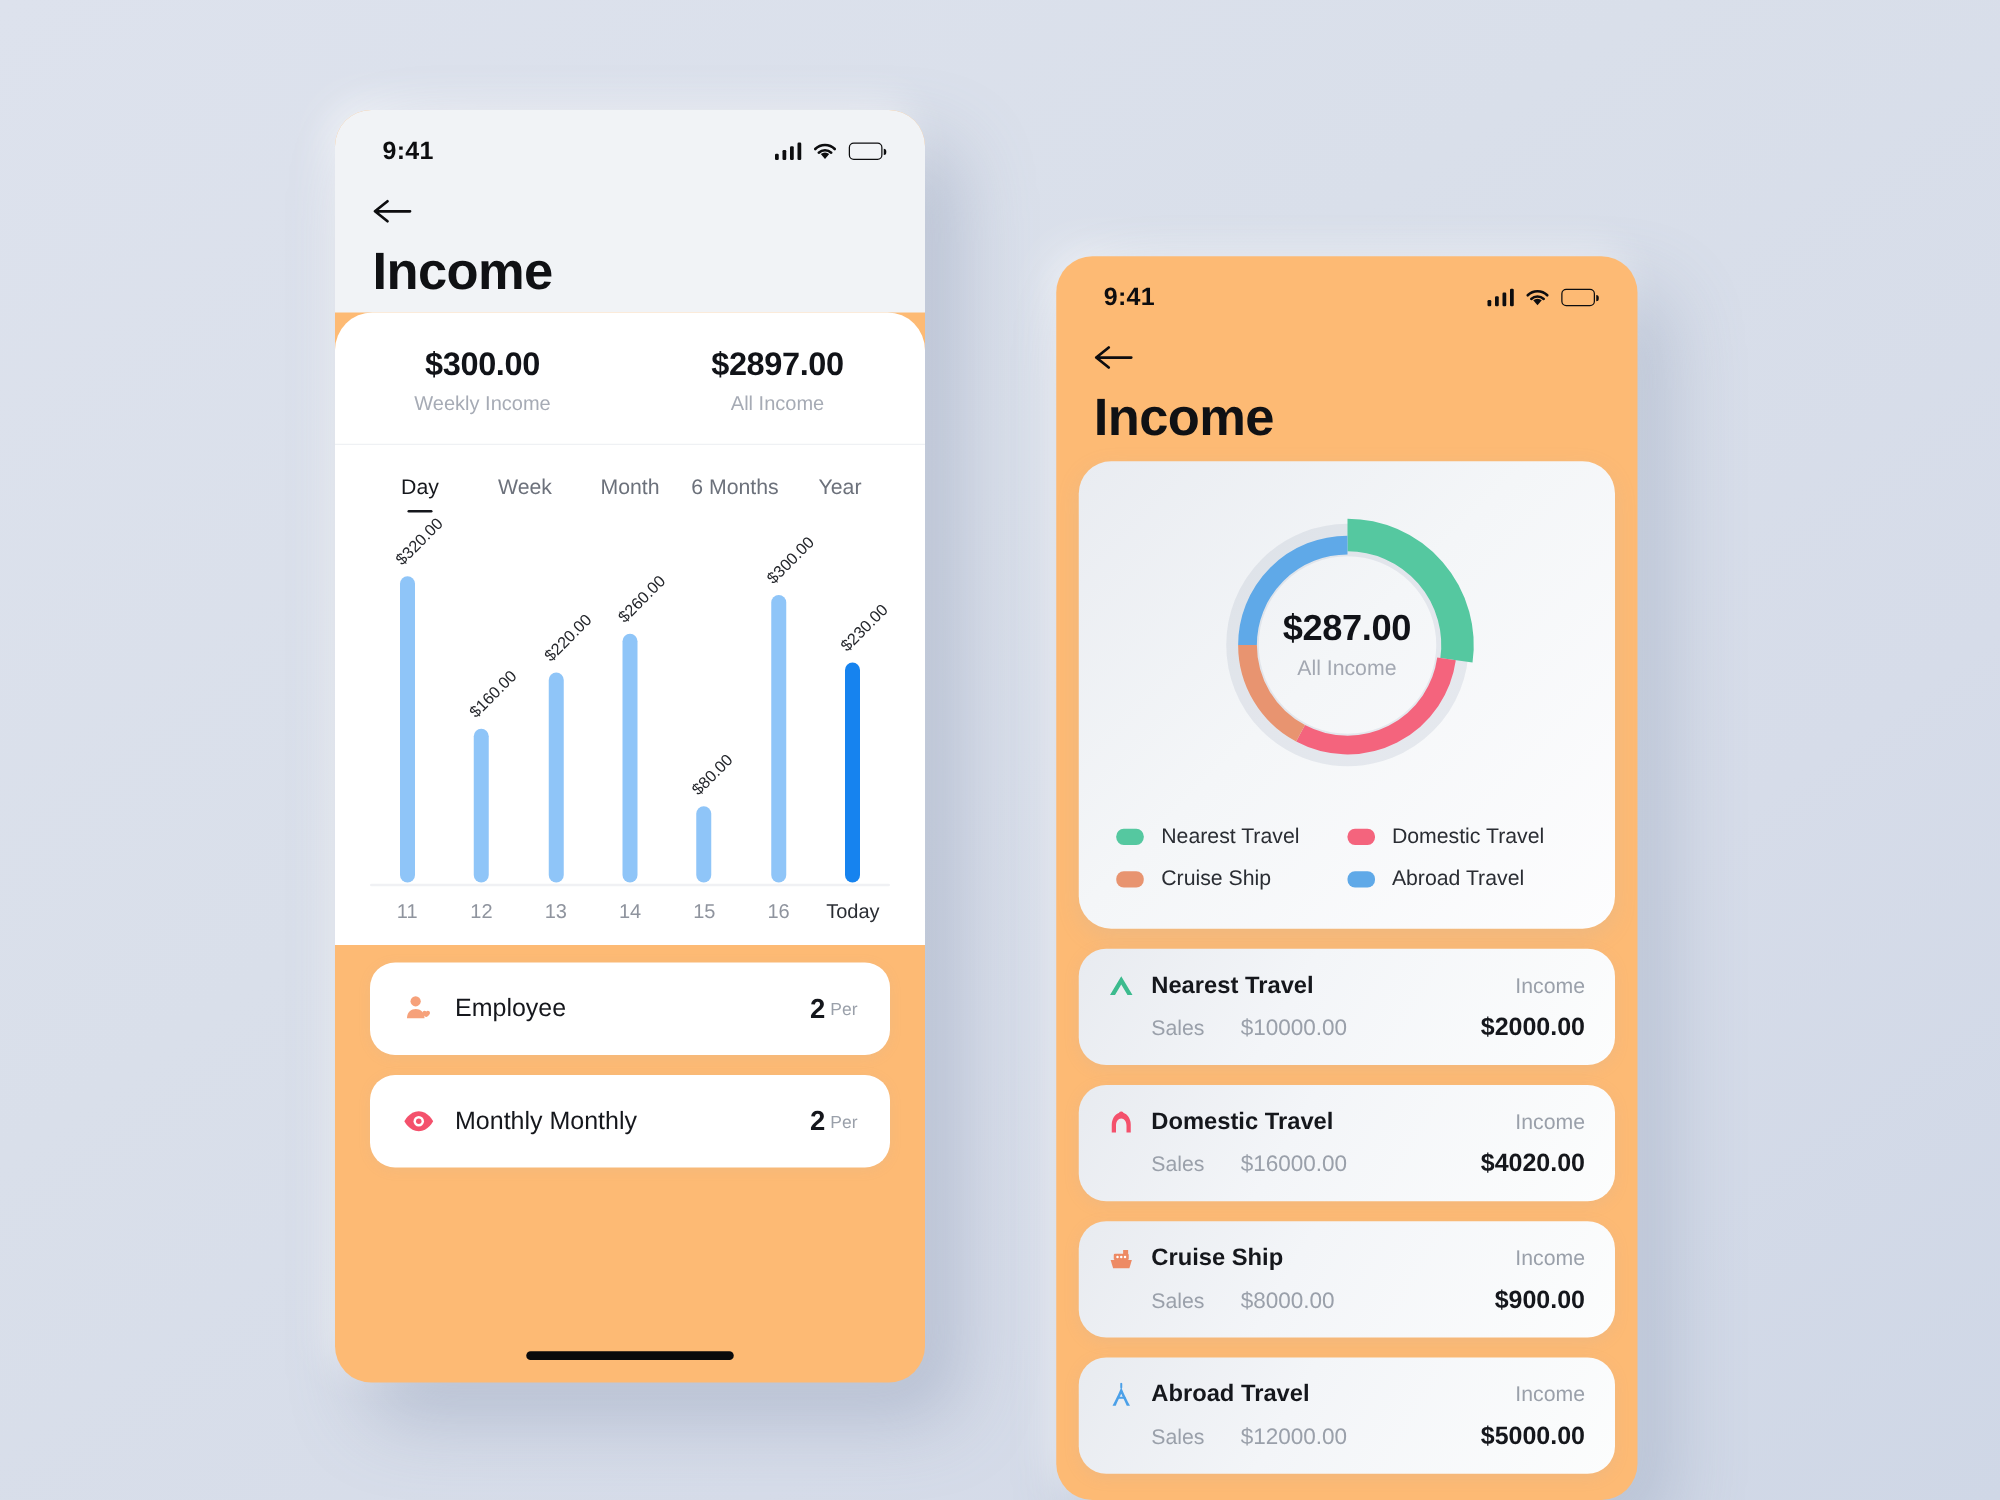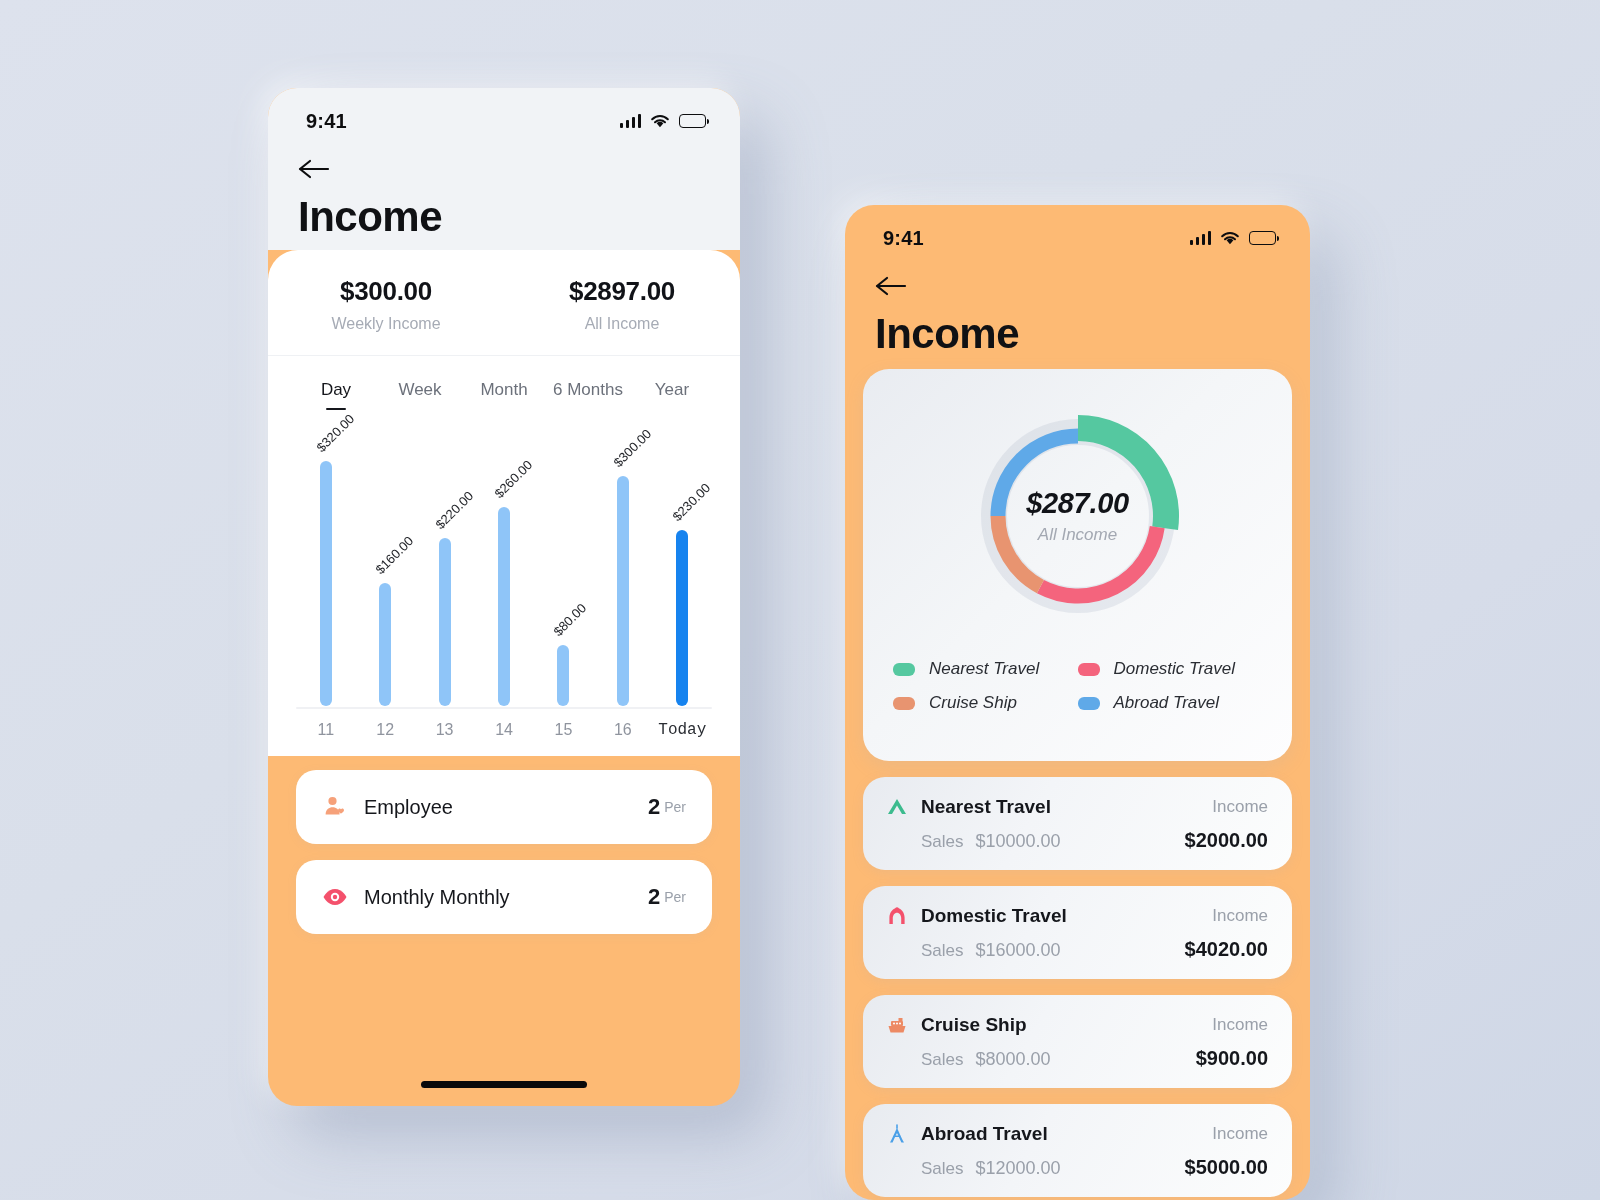--- a/index.html
+++ b/index.html
@@ -216,21 +216,21 @@
     top: 285px;
     display: flex;
     justify-content: flex-end;
   }
   .xlabel {
     flex: 1;
     text-align: center;
     font-size: 16px;
     color: #8f949e;
   }
-  .xlabel.today { color: #2a2d33; font-family: Liberation Mono, monospace; }
+  .xlabel.today { color: #2a2d33; }
 
   .p1-list {
     padding: 14px 28px 0 28px;
   }
   .list-card {
     background: #ffffff;
     border-radius: 20px;
     height: 74px;
     display: flex;
     align-items: center;
@@ -274,23 +274,22 @@
     border-radius: 5px;
   }
 
   
   #phone-two .p2-body {
     padding: 14px 18px 0 18px;
   }
   .donut-card {
     background: linear-gradient(135deg, #e9ecf1 0%, #f4f6f8 45%, #fdfdfe 100%);
     border-radius: 26px;
-    padding: 26px 0 34px 0;
+    padding: 26px 0 16px 0;
     box-shadow: 0 6px 18px rgba(160, 172, 195, 0.16);
-    font-style: italic;
   }
   .donut-holder {
     position: relative;
     width: 230px; height: 230px;
     margin: 6px auto 0 auto;
   }
   .donut-center {
     position: absolute;
     left: 50%; top: 50%;
     transform: translate(-50%, -50%);
@@ -359,21 +358,21 @@
   }
   .travel-bottom {
     display: flex;
     align-items: baseline;
     margin-top: 10px;
     padding-left: 36px;
   }
   .travel-sales-key {
     font-size: 17px;
     color: #9aa0aa;
-    margin-right: 12px;
+    margin-right: 29px;
   }
   .travel-sales-val {
     font-size: 18px;
     color: #9aa0aa;
     flex: 1;
   }
   .travel-income-val {
     font-size: 20px;
     font-weight: bold;
     color: #15171c;

